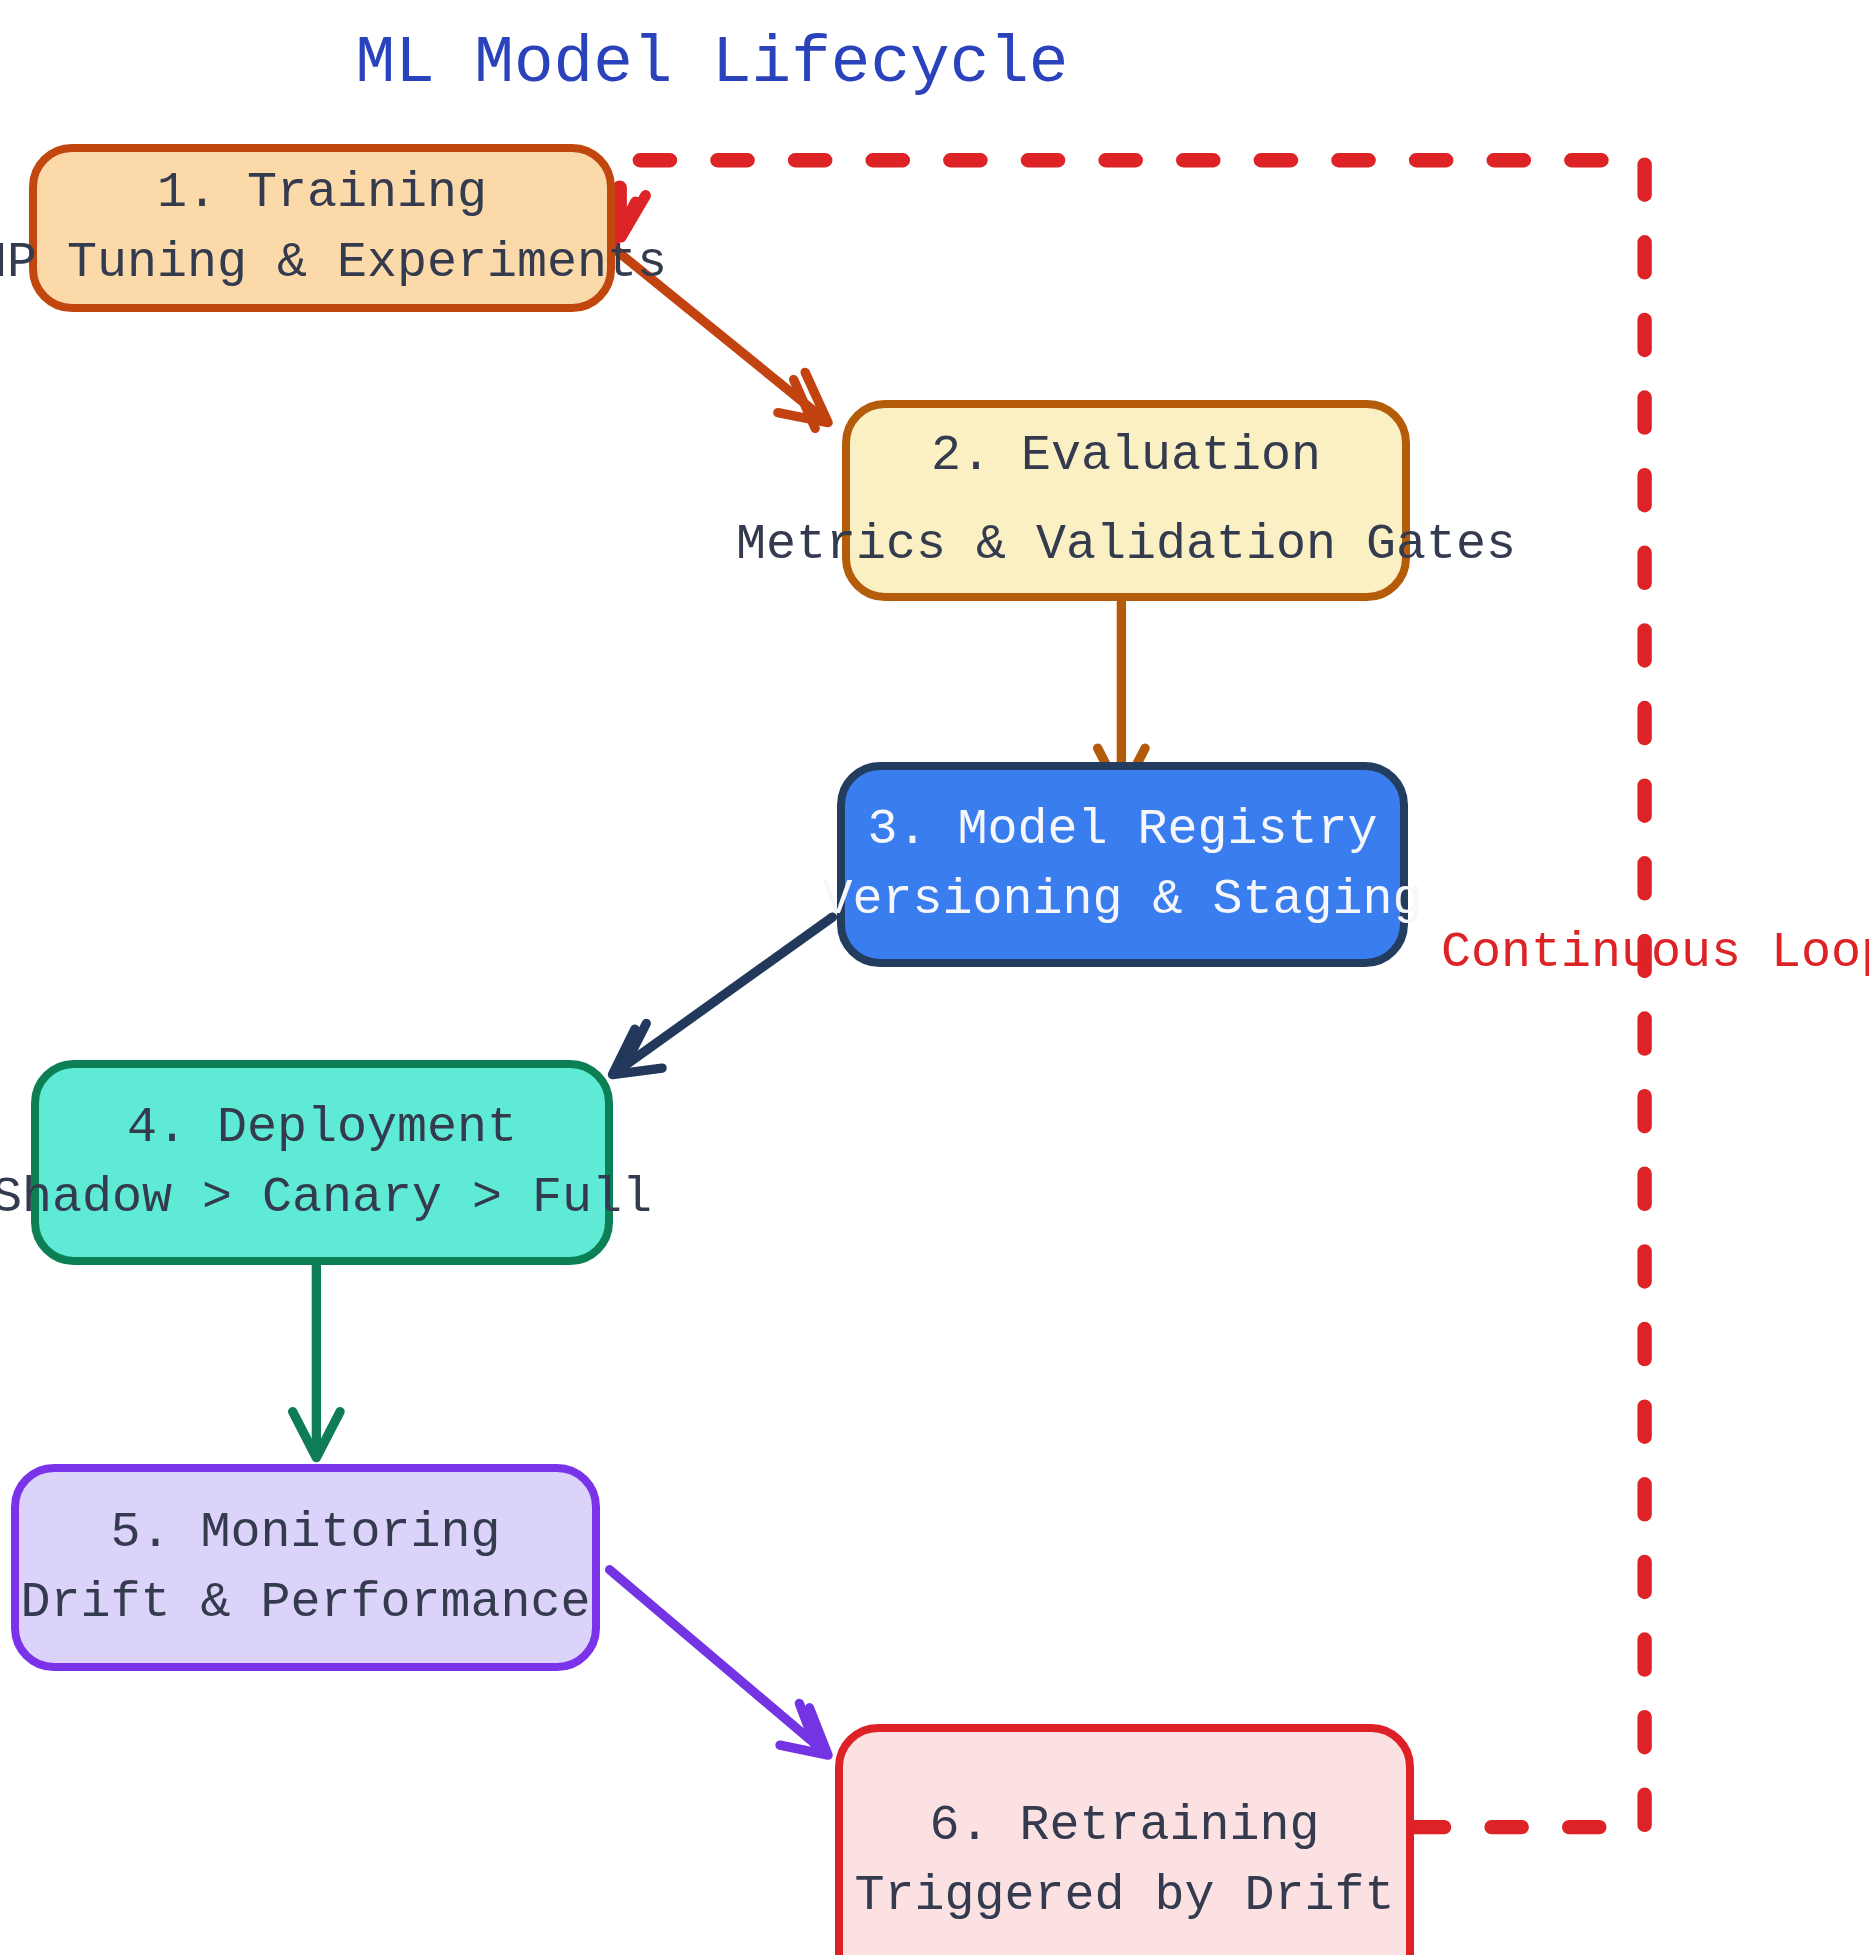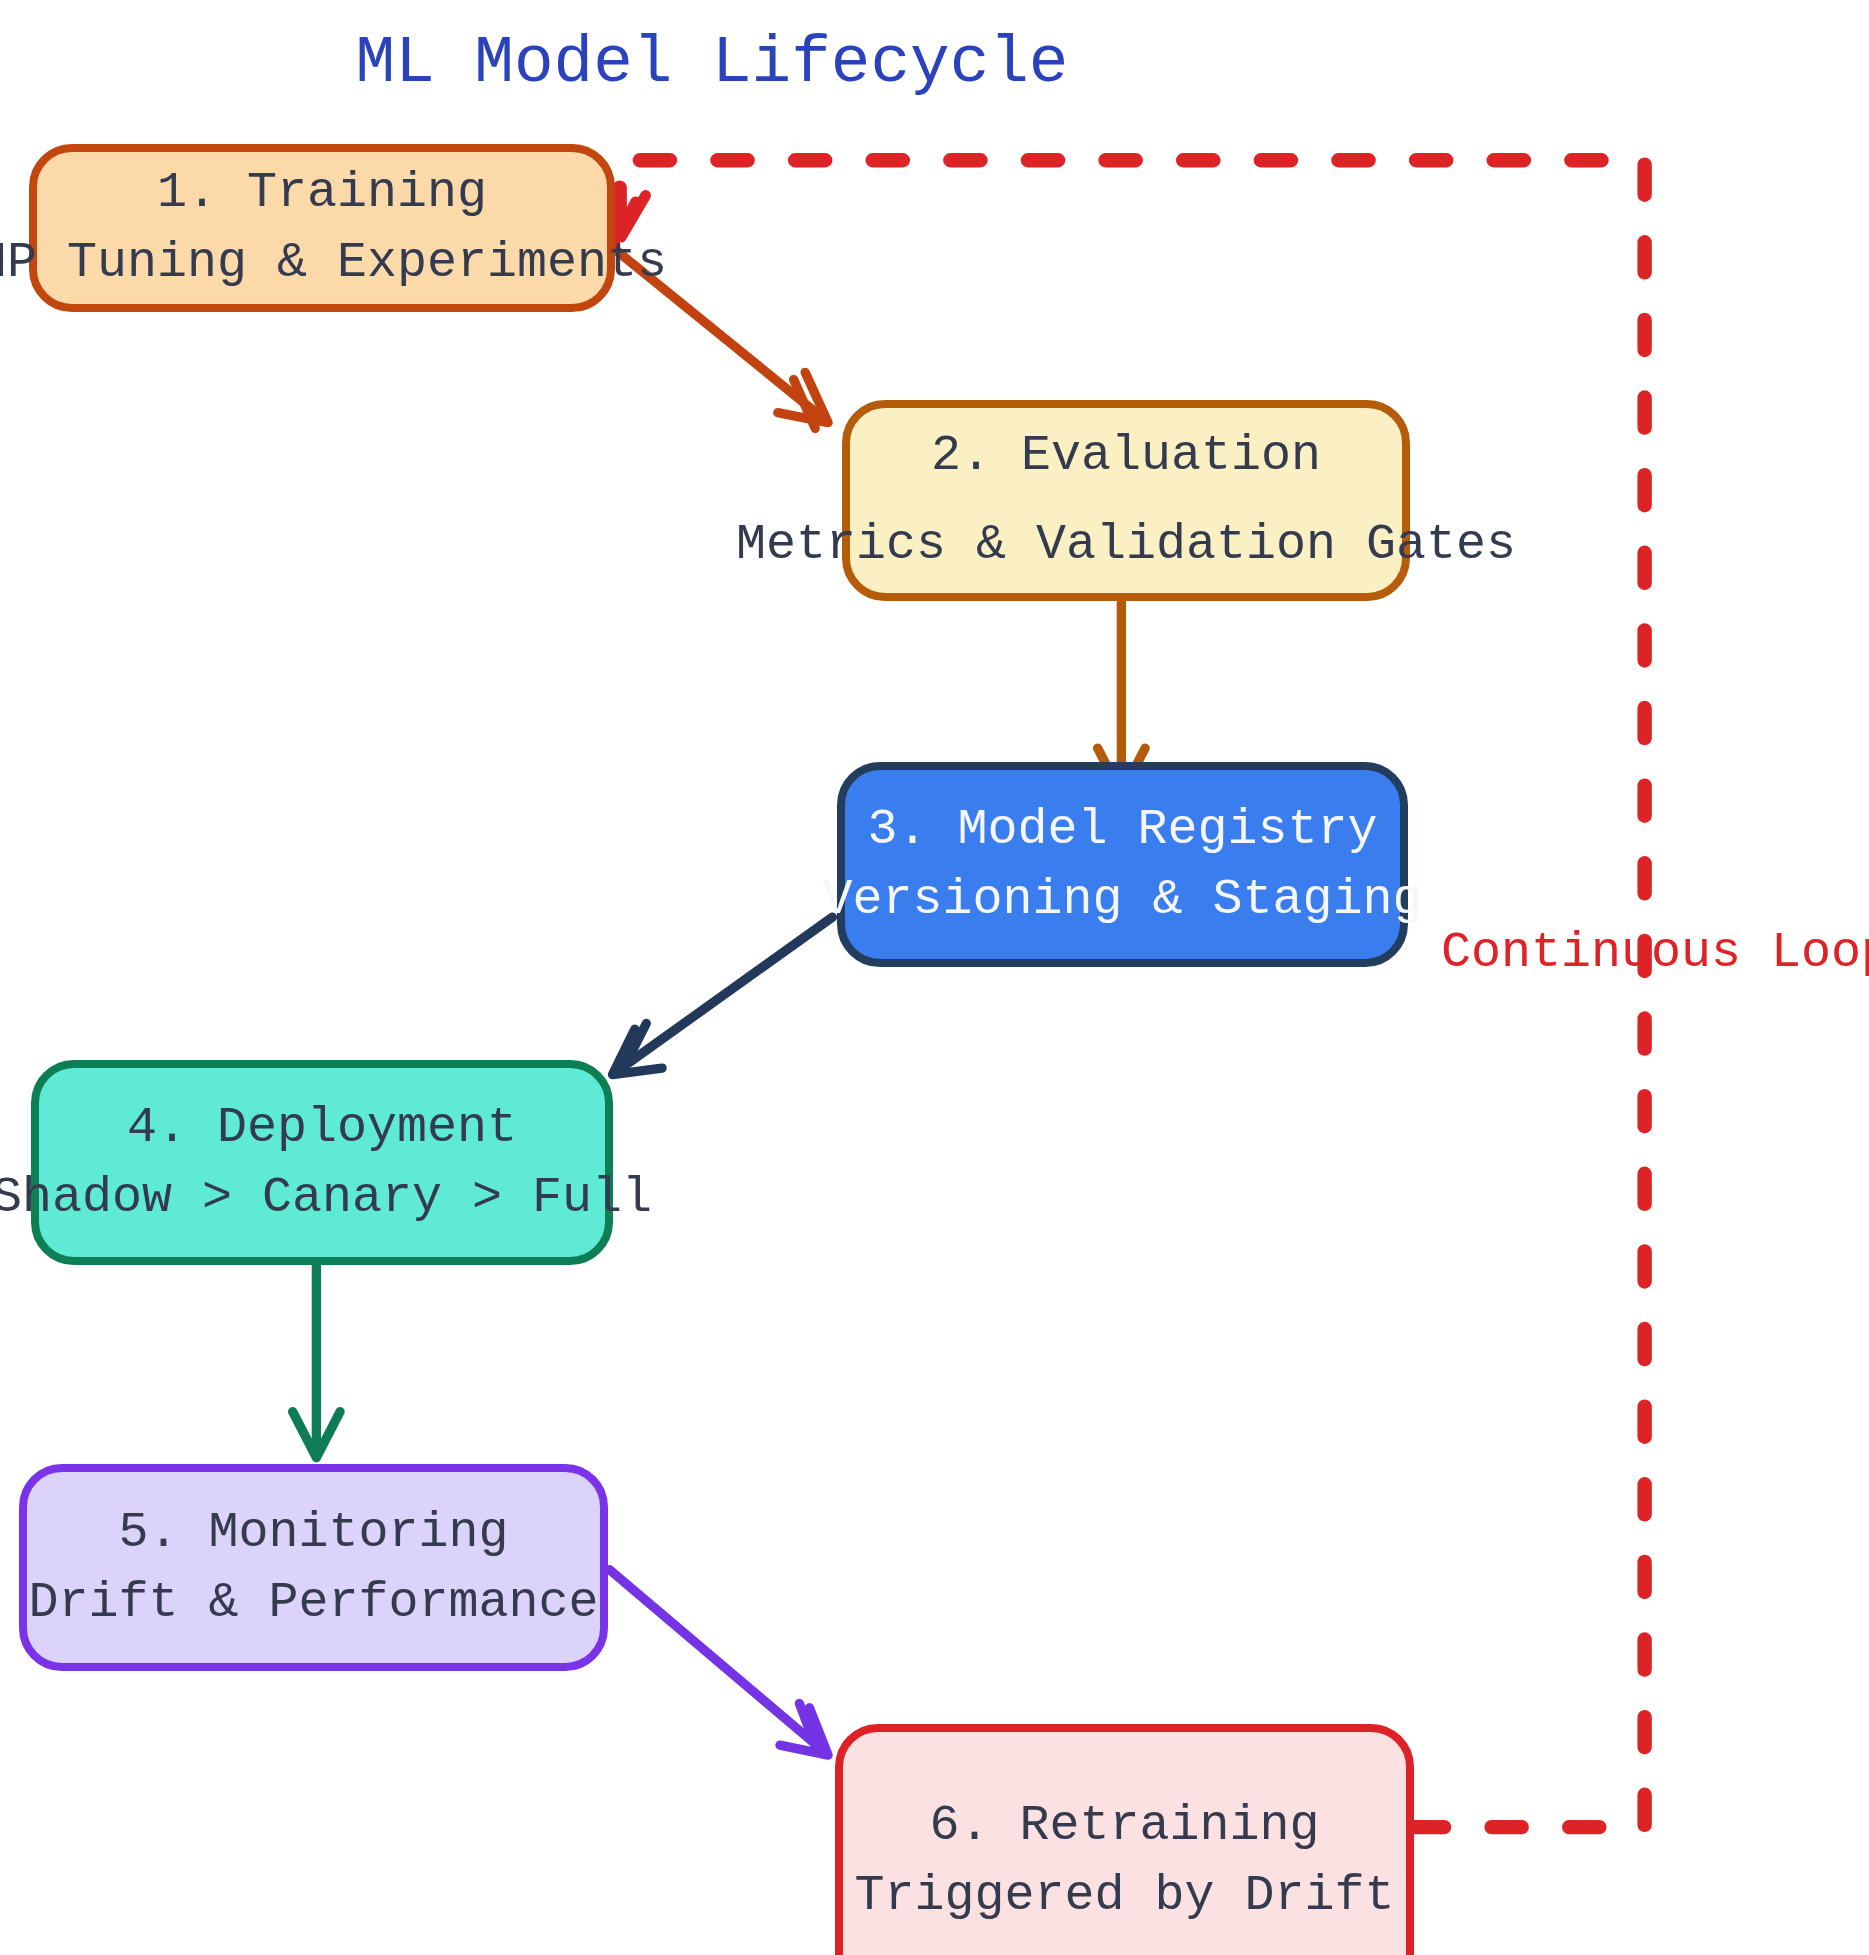--- a/index.html
+++ b/index.html
@@ -44,21 +44,21 @@
     justify-content: center;
     font-size: 50px;
     line-height: 70px;
     text-align: center;
   }
   .node span { white-space: nowrap; display: block; }
   #node-training    { left: 29px;   top: 144px;  width: 586px; height: 168px; }
   #node-evaluation  { left: 842px; top: 400px;  width: 568px; height: 201px; }
   #node-registry    { left: 837px; top: 762px; width: 571px; height: 205px; }
   #node-deployment  { left: 31px;   top: 1060px; width: 582px; height: 205px; }
-  #node-monitoring  { left: 19px;   top: 1464px; width: 589px; height: 207px; }
+  #node-monitoring  { left: 11px;   top: 1464px; width: 589px; height: 207px; }
   #node-retraining  { left: 835px; top: 1724px; width: 579px; height: 274px; }
   .loop-label {
     position: absolute;
     left: 1441px; top: 918px;
     font-size: 50px;
     line-height: 70px;
     white-space: nowrap;
   }
 </style>
 </head>

